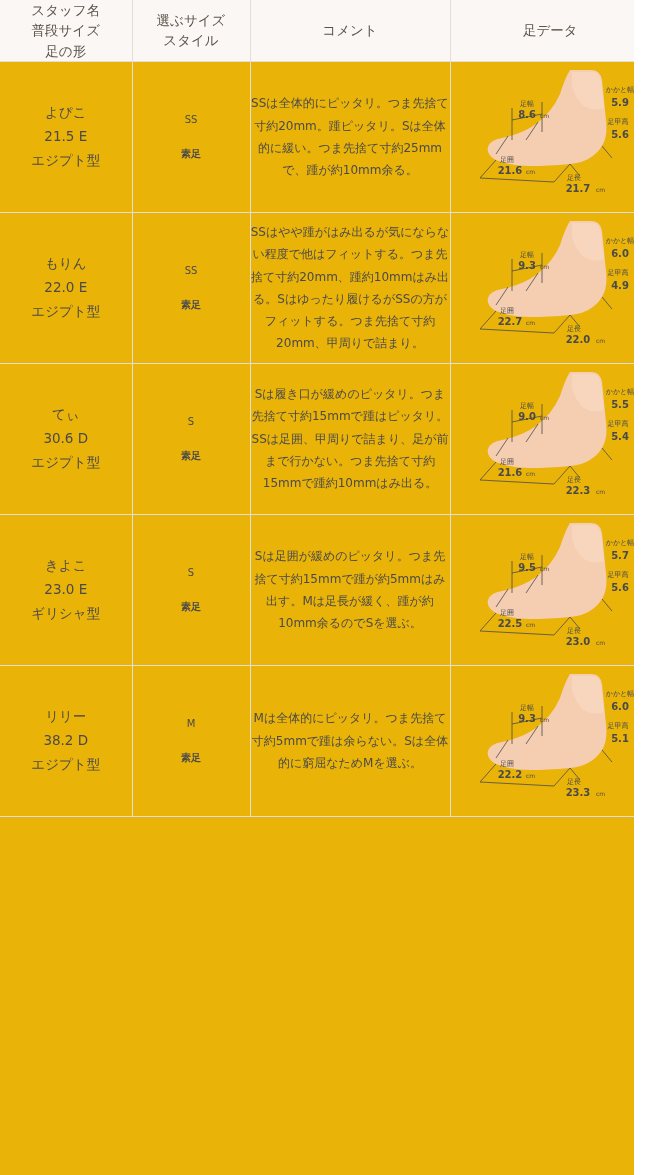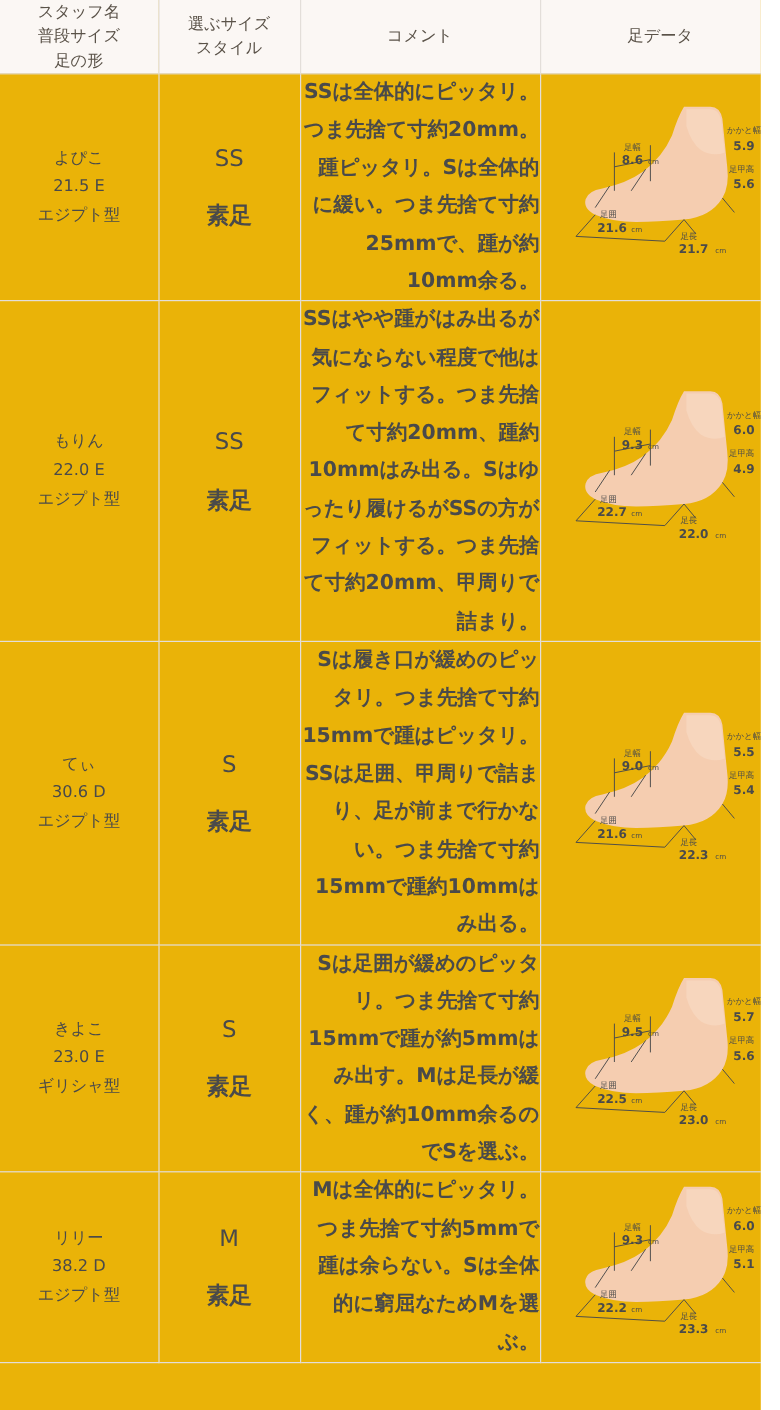--- a/index.html
+++ b/index.html
@@ -53,34 +53,33 @@
 
   td.staff {
     text-align: center;
     font-size: 13.5px;
     line-height: 1.75;
     color: #4a4a4a;
     padding: 10px 4px;
   }
   td.size {
     text-align: center;
-    font-size: 19px;
+    font-size: 10px;
     line-height: 1.6;
     color: #4a4a4a;
     padding: 10px 4px;
   }
   td.size .sz-main { display: block; margin-bottom: 18px; }
   td.size .sz-sub { display: block; font-weight: bold; }
   td.comment {
-    font-size: 17px;
+    font-size: 12px;
     line-height: 1.85;
     color: #4a4a4a;
     padding: 12px 14px;
-    text-align: right;
-    font-weight: bold;
+    text-align: center;
   }
   td.footdata {
     padding: 6px 2px;
     text-align: center;
   }
   .foot-fig {
     position: relative;
     width: 196px;
     height: 150px;
     margin: 0 auto;

